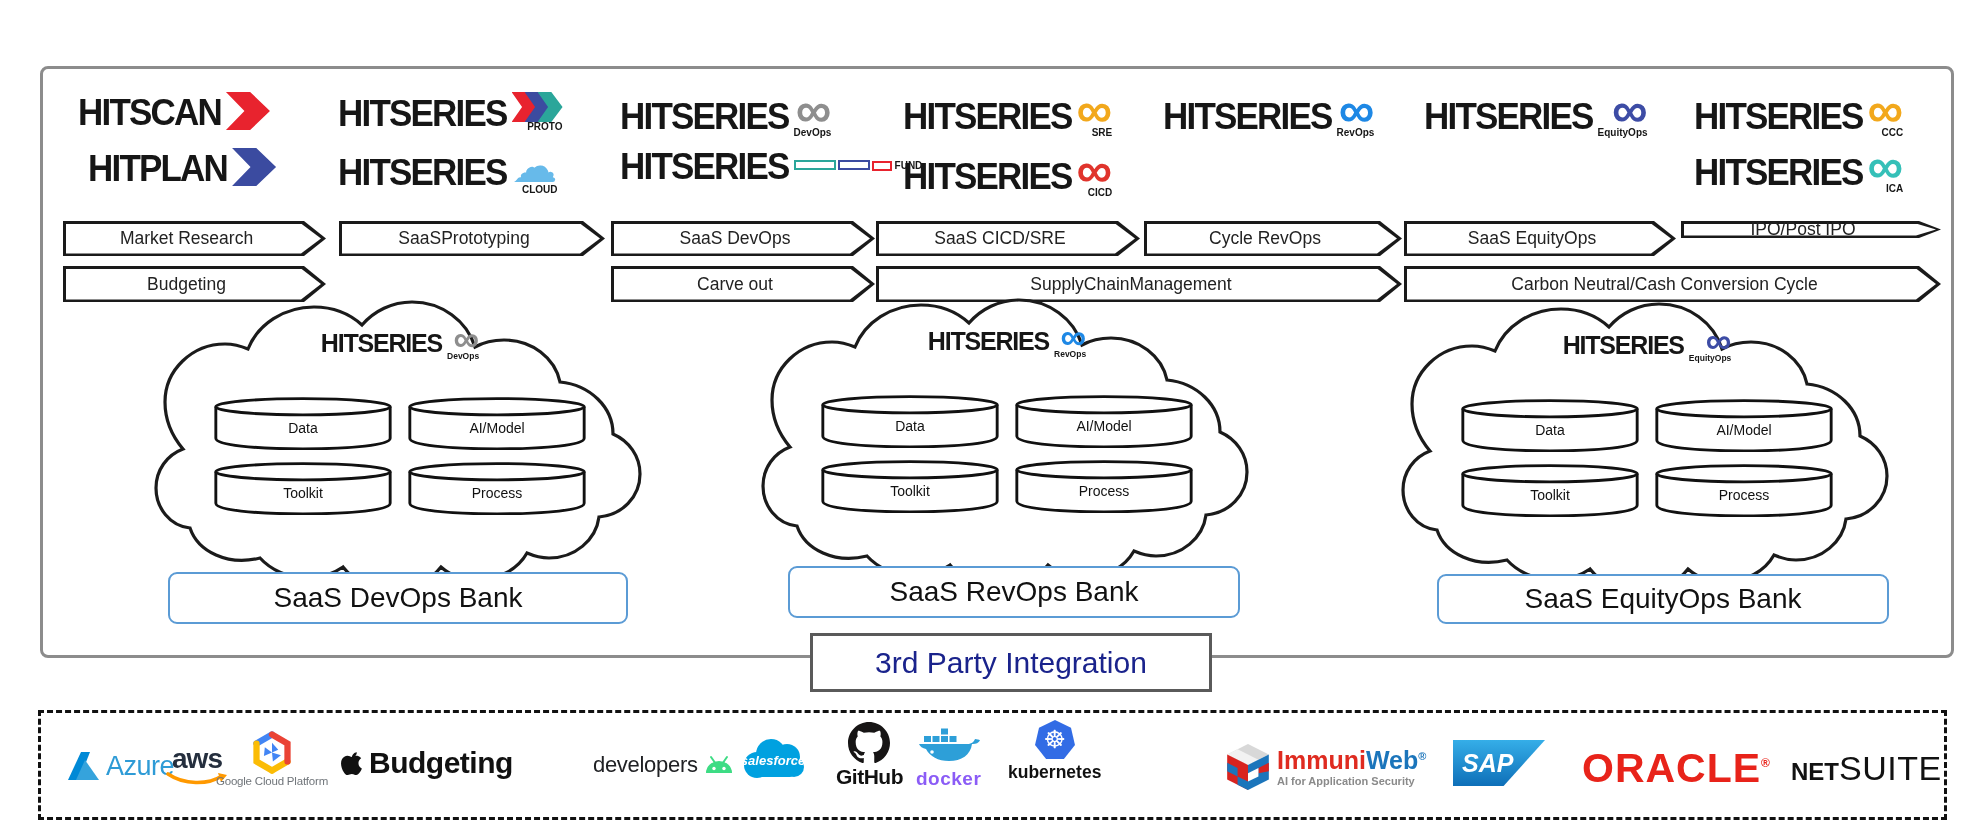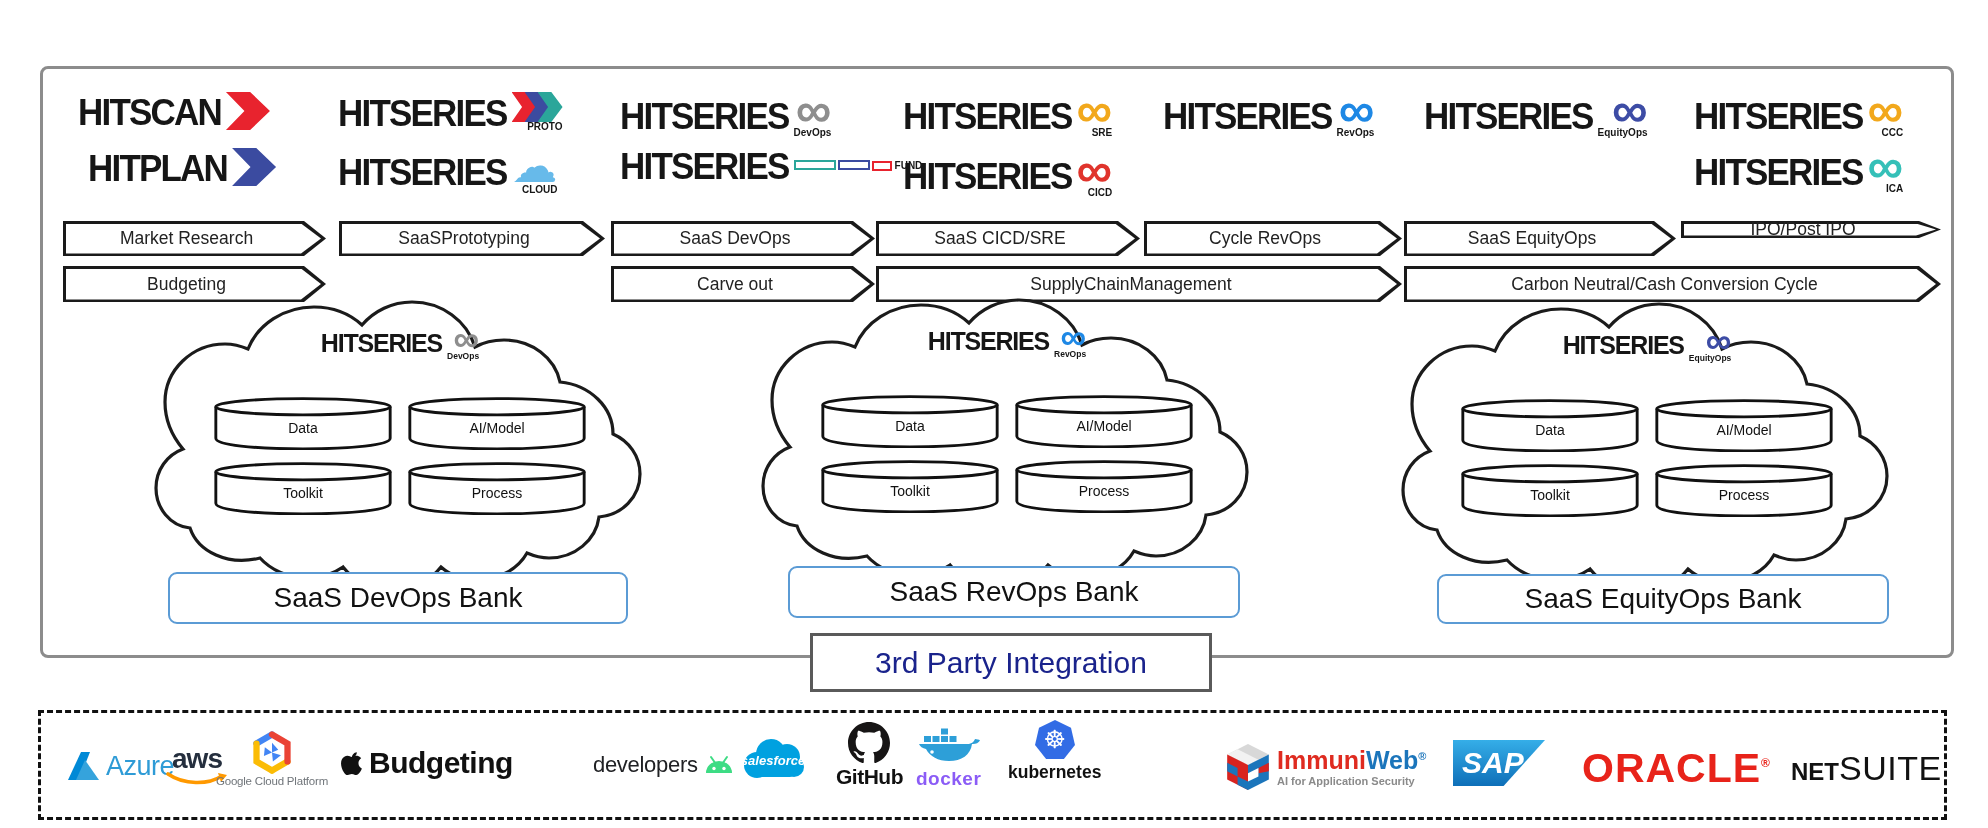--- a/index.html
+++ b/index.html
@@ -59,21 +59,21 @@
   .docker-txt{font-size:19px;font-weight:600;color:#8b5cf6;letter-spacing:0.5px;}
   .k8s-txt{font-size:17.5px;font-weight:800;color:#111;}
   .k8icon{position:relative;width:44px;height:42px;}
   .k8icon .wheel{position:absolute;inset:0;display:flex;align-items:center;justify-content:center;color:#fff;font-size:25px;padding-bottom:2px;}
   .iw-line1{font-size:25px;font-weight:800;line-height:1;}
   .iw-red{color:#DF2B20;}
   .iw-blue{color:#1B75BB;}
   .iw-reg{font-size:11px;vertical-align:super;color:#1B75BB;}
   .iw-tag{font-size:11px;font-weight:700;color:#8a8a8a;margin-top:2px;}
   .saplogo{width:92px;height:46px;background:linear-gradient(180deg,#35AEE8 0%,#0E6FB8 100%);clip-path:polygon(0 0,100% 0,55% 100%,0 100%);display:flex;align-items:center;padding-left:9px;box-sizing:border-box;}
-  .sap-txt{color:#fff;font-size:30px;font-weight:800;font-style:italic;letter-spacing:0;}
+  .sap-txt{color:#fff;font-size:25px;font-weight:800;font-style:italic;letter-spacing:0;}
   .oracle-txt{font-size:41px;font-weight:900;color:#E8231A;letter-spacing:1px;line-height:1;}
   .oracle-reg{font-size:12px;vertical-align:super;color:#E8231A;font-weight:700;}
   .ns-bold{font-size:24px;font-weight:800;color:#121212;letter-spacing:0;}
   .ns-light{font-size:34px;font-weight:400;color:#121212;letter-spacing:0.5px;}
 </style>
 </head>
 <body>
 
 <div class="stage">
 

